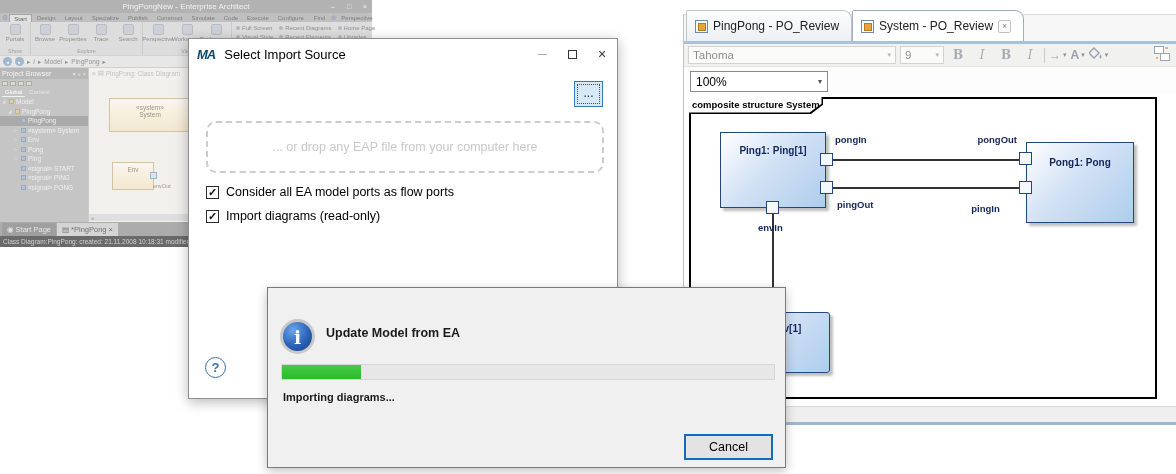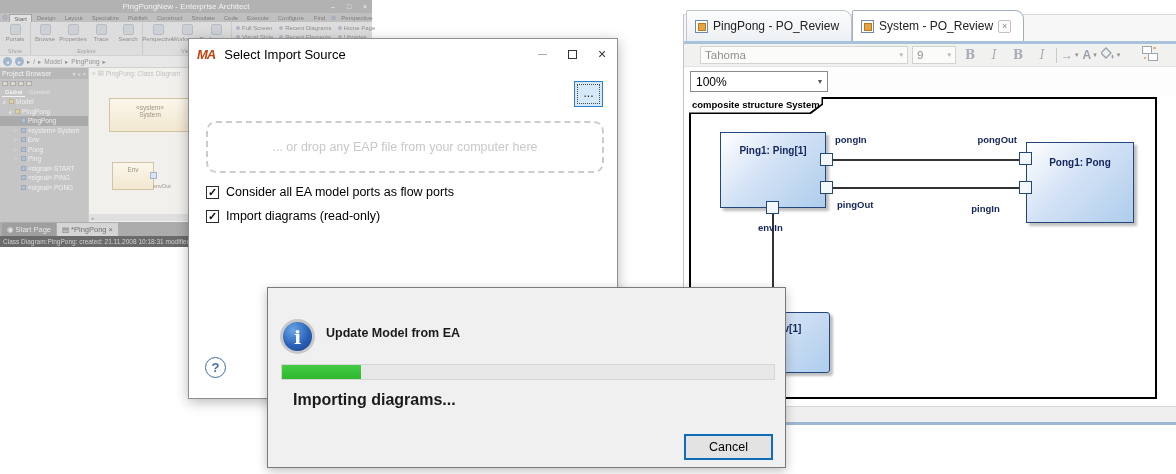--- a/index.html
+++ b/index.html
@@ -80,21 +80,21 @@
             border:1px solid #bcc4cd; border-bottom:none; border-radius:2px 9px 0 0;
             background:linear-gradient(#fcfcfc,#edf0f3); }
   .ed-tab.active { background:#ffffff; border-color:#9fb0c4; }
   .ed-tabicon { width:13px; height:13px; border:1px solid #6f88ab; background:#fff; position:relative; }
   .ed-tabicon::after { content:""; position:absolute; left:2px; top:2px; width:6px; height:6px;
                        background:#e8a43c; border:1px solid #b5791f; }
   .ed-close { width:13px; height:13px; border:1px solid #c0c0c0; border-radius:2px; display:flex;
               align-items:center; justify-content:center; font-size:9px; color:#8a8a8a; background:#fbfbfb; }
   .ed-blueline { position:absolute; left:0; top:26px; width:493px; height:3px; background:#a9c2dc; }
   .ed-toolbar { position:absolute; left:0; top:29px; width:493px; height:23px; background:#f1f1ef;
-                border-bottom:1px solid #e2e2e0; display:flex; align-items:center; gap:4px; padding:0 16px; }
+                border-bottom:1px solid #e2e2e0; display:flex; align-items:center; gap:4px; padding:0 4px; }
   .ed-combo { height:18px; background:#fbfbfa; border:1px solid #d3d3d0; display:flex; align-items:center;
               font-size:11.5px; color:#8f8f8f; padding:0 4px; }
   .ed-combo .arr { margin-left:auto; font-size:7px; color:#b3b3b3; }
   .ed-font { width:208px; } .ed-size { width:44px; }
   .ed-tbtn { width:20px; height:18px; display:flex; align-items:center; justify-content:center;
              font-family:"DejaVu Serif", serif; font-size:12px; color:#a7adb6; }
   .ed-sep { width:1px; height:15px; background:#c9c9c9; }
   .ed-tool { display:flex; align-items:center; gap:2px; color:#98a0ac; font-size:12px; }
   .ed-tool .arr { font-size:7px; color:#8f8f8f; }
   .ed-swap { margin-left:auto; margin-right:3px; }
@@ -120,21 +120,21 @@
   .conn { position:absolute; background:#333; }
   .ed-scrollrow { position:absolute; left:0; top:391px; width:493px; height:16px; background:#efefef;
                   border-top:1px solid #d8d8d8; display:flex; align-items:center; padding-left:8px;
                   font-size:11px; color:#9a9a9a; }
   .ed-bottomline { position:absolute; left:0; top:407px; width:493px; height:3px; background:#9db7d3; }
 
   
   #import-dialog { position:absolute; left:188px; top:38px; width:430px; height:361px; background:#fff;
                    border:1px solid #8f8f8f; box-shadow:0 3px 12px rgba(0,0,0,.28); z-index:5; }
   .id-titlebar { position:absolute; left:0; top:0; width:100%; height:30px; display:flex; align-items:center; }
-  .id-logo { margin-left:8px; font-size:13px; font-weight:800; font-style:italic; color:#c2410c; letter-spacing:-1px; }
+  .id-logo { margin-left:8px; font-size:13px; font-weight:800; font-style:italic; color:#0c4a6e; letter-spacing:-1px; }
   .id-title { margin-left:9px; font-size:13px; color:#000; }
   .id-btns { margin-left:auto; display:flex; height:100%; }
   .id-btn { width:30px; height:100%; display:flex; align-items:center; justify-content:center; }
   .id-minline { width:9px; height:1px; background:#aaaaaa; }
   .id-maxbox { width:9px; height:9px; border:1px solid #333; }
   .id-closex { font-size:14px; color:#333; }
   .id-path { position:absolute; left:17px; top:42px; width:360px; height:26px; border:1px solid #5f5f5f;
              font-family:"Liberation Sans", sans-serif; font-size:12px; letter-spacing:-0.1px; color:#000;
              padding:0 5px; background:#fff; }
   .id-browse { position:absolute; left:385px; top:42px; width:29px; height:26px; background:#d5e9f9;
@@ -158,21 +158,21 @@
                  border-bottom:1px solid #dcdcdc; display:flex; align-items:center; padding-left:11px;
                  font-size:12px; font-weight:bold; color:#1a1a1a; }
   .pd-icon { position:absolute; left:12px; top:31px; width:35px; height:35px; border-radius:50%;
              background:radial-gradient(circle at 35% 28%, #6aa6e8, #2a62b8 55%, #1b3f86);
              border:3px solid #c8c8c8; color:#fff; display:flex; align-items:center; justify-content:center;
              font-family:"DejaVu Serif", serif; font-size:19px; font-weight:bold; }
   .pd-task { position:absolute; left:58px; top:38px; font-size:12.5px; font-weight:bold; color:#1a1a1a; }
   .pd-track { position:absolute; left:13px; top:76px; width:494px; height:16px; background:#e7e7e7;
               border:1px solid #d6d6d6; }
   .pd-fill { height:100%; background:linear-gradient(#45cc45,#2eb82e); width:16%; }
-  .pd-status { position:absolute; left:25px; top:103px; font-size:16px; font-weight:bold; color:#1a1a1a; }
+  .pd-status { position:absolute; left:15px; top:103px; font-size:11px; font-weight:bold; color:#1a1a1a; }
   .pd-cancel { position:absolute; left:416px; top:146px; width:89px; height:26px; background:#e3e3e3;
                border:2px solid #0f6cbd; display:flex; align-items:center; justify-content:center;
                font-size:12.5px; color:#000; }
 </style>
 </head>
 <body>
 
 <div id="stage">
 
   <div id="ea-window">

